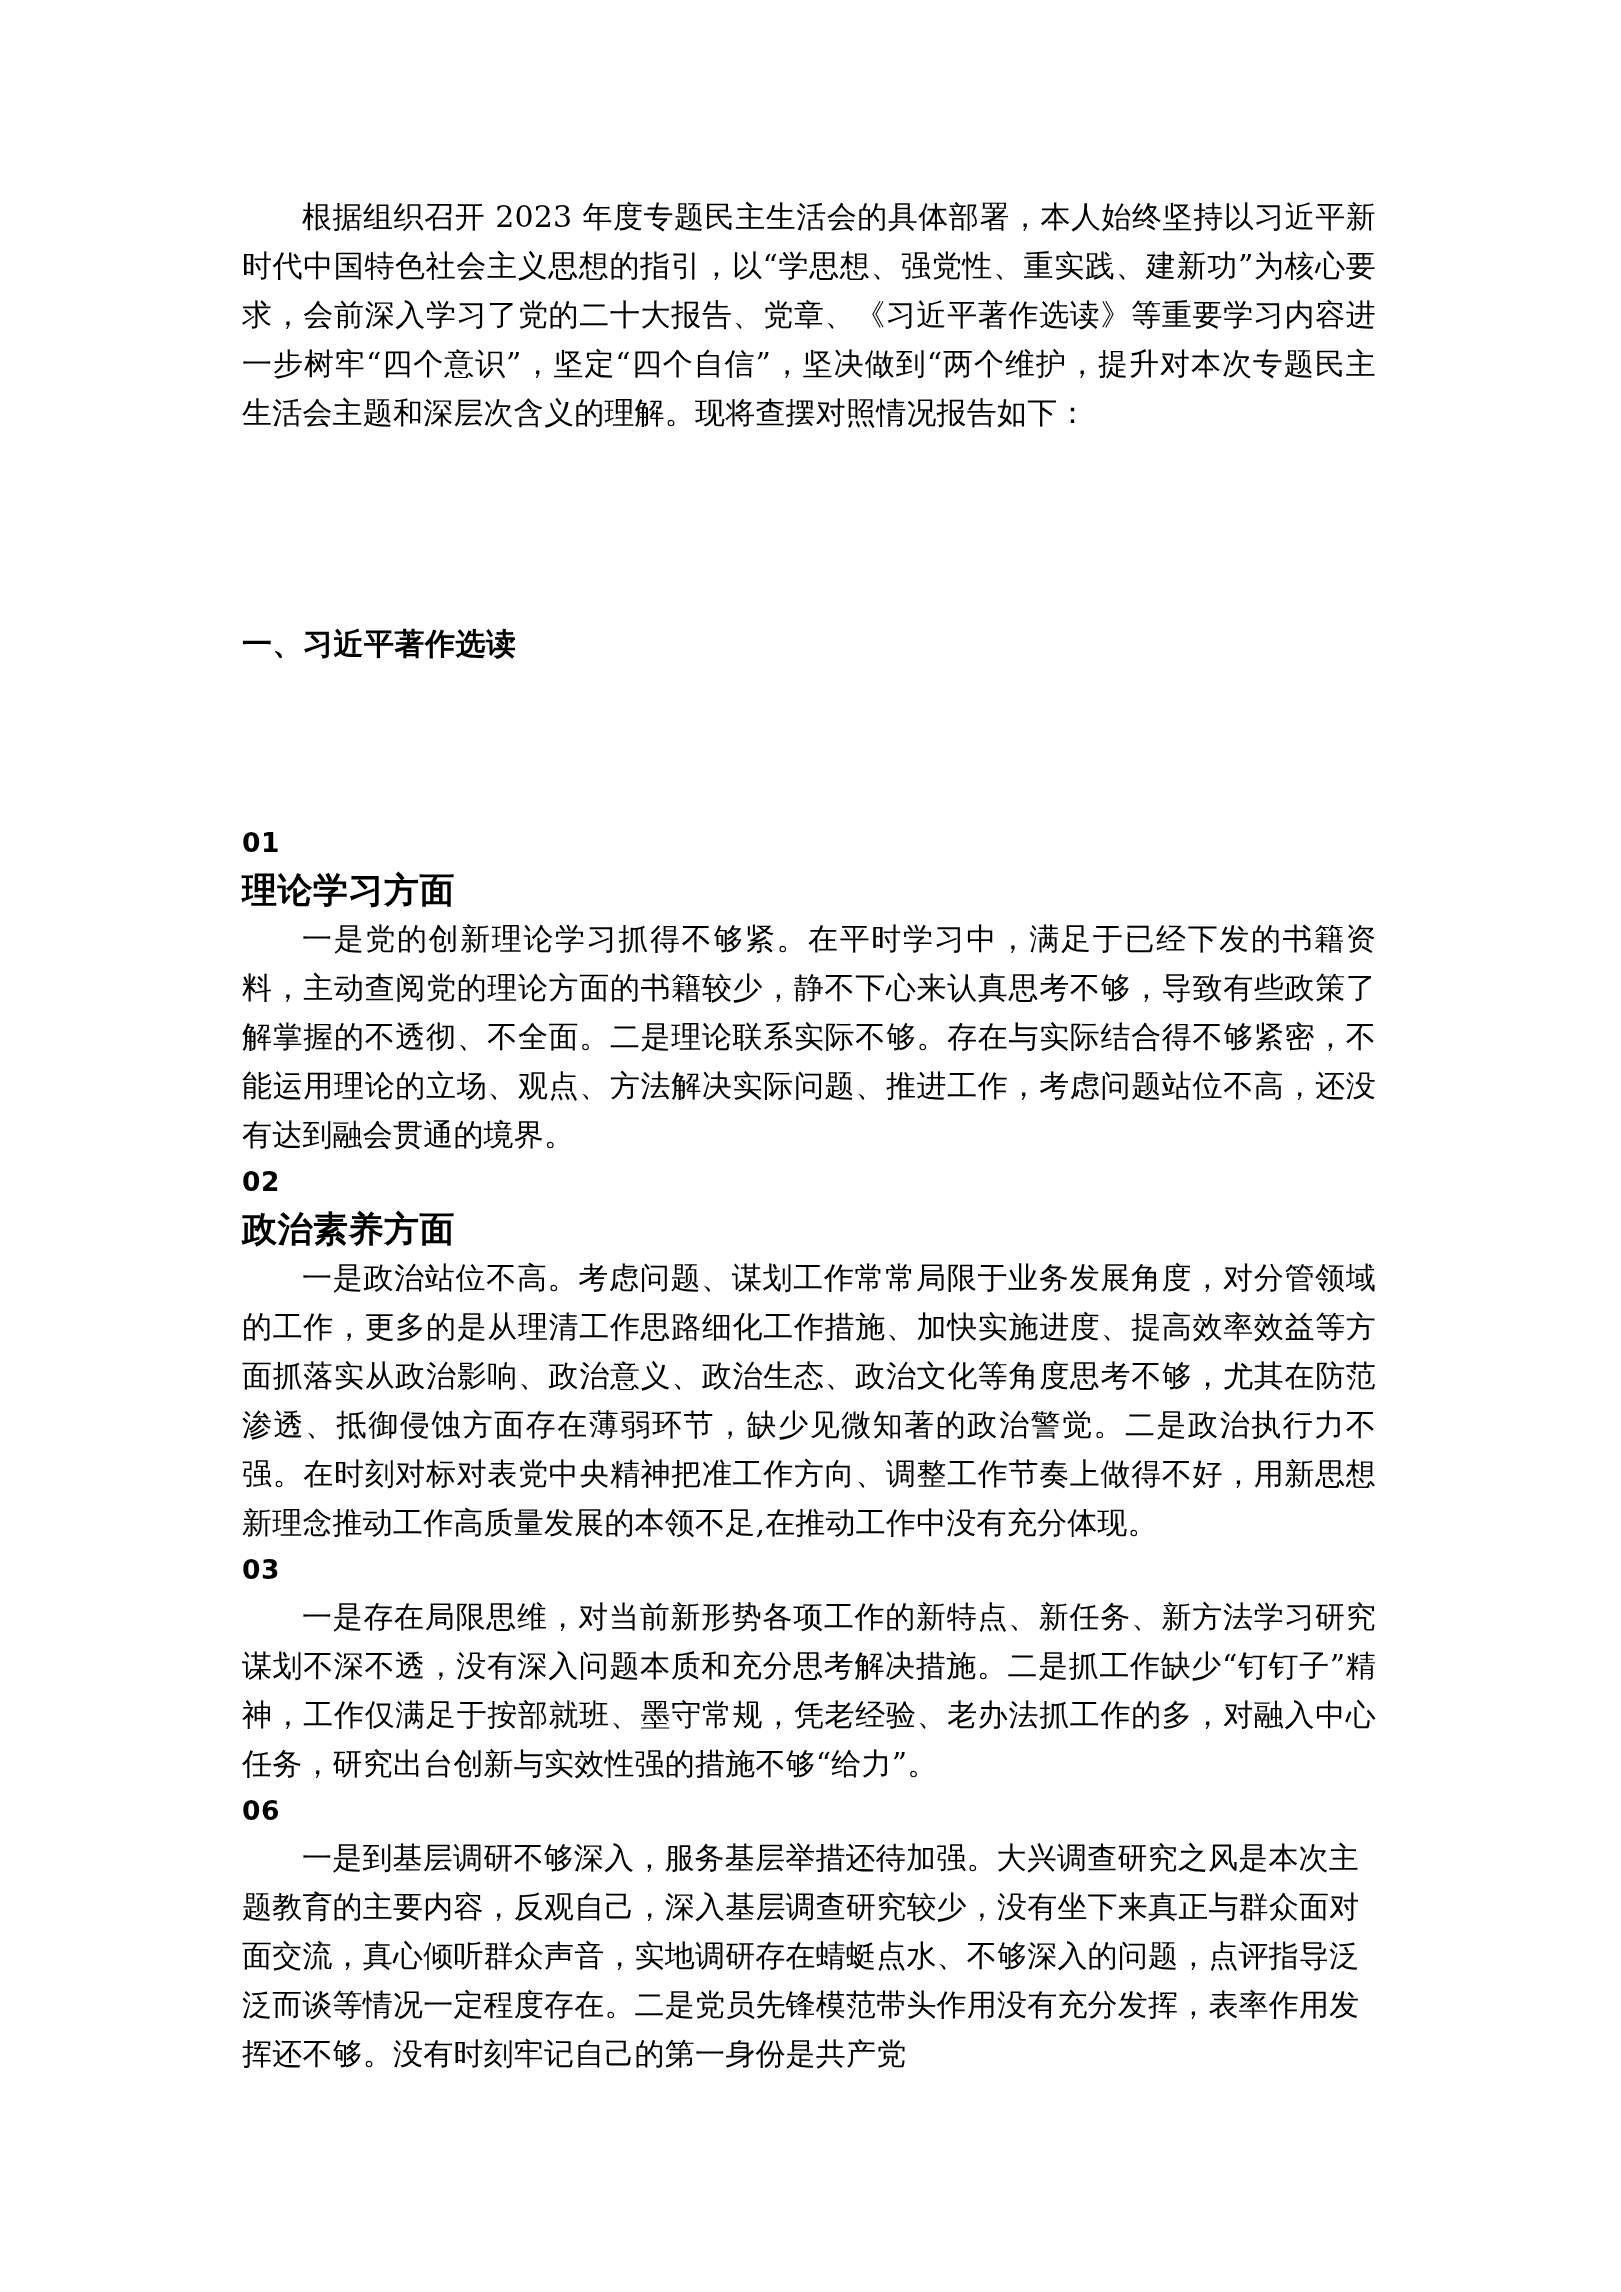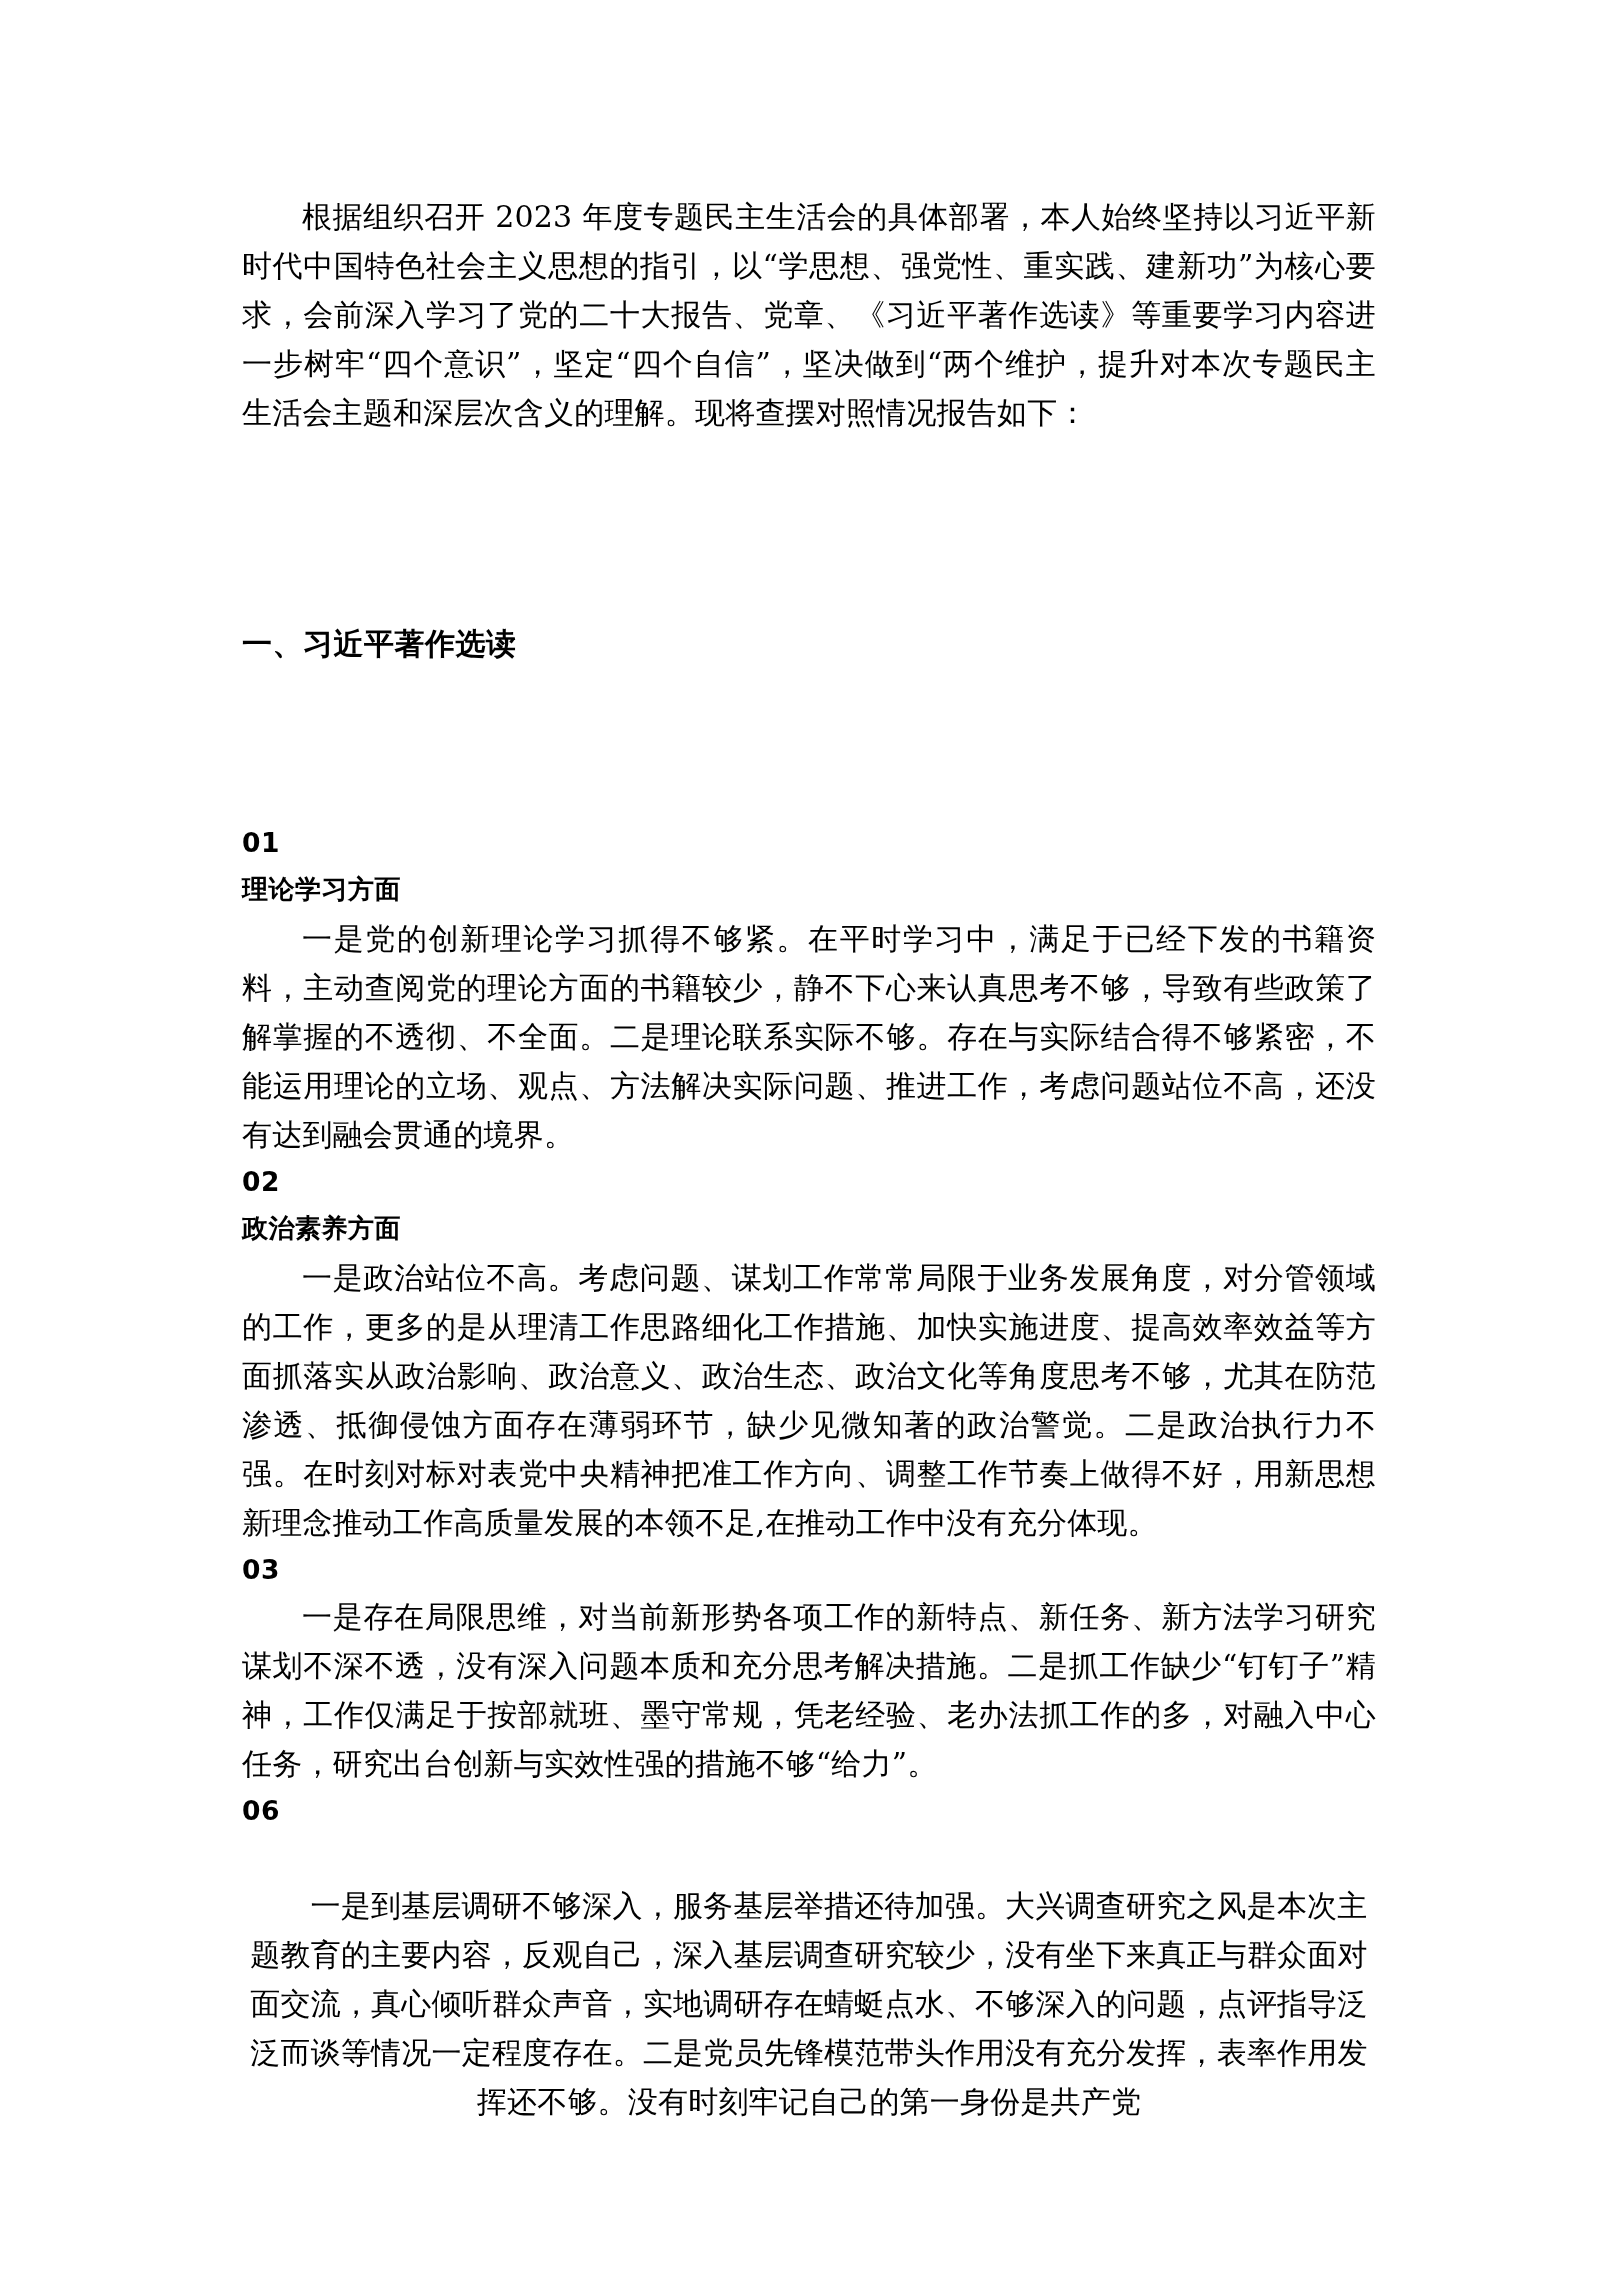--- a/index.html
+++ b/index.html
@@ -29,22 +29,21 @@
     font-size: 30px;
     line-height: 49px;
     text-align: justify;
     text-justify: inter-ideograph;
     text-indent: 2em;
     margin: 0;
     letter-spacing: 0.2px;
     font-weight: 400;
   }
   .para.last-loose {
-    text-align: center;
-    margin-top: 48px;
+    text-align: left;
   }
   
   .gap-intro  { height: 182px; }
   .gap-h1     { height: 152px; }
 
   
   .h1 {
     font-size: 30px;
     line-height: 49px;
     font-weight: bold;
@@ -57,21 +56,21 @@
     font-size: 26.5px;
     line-height: 45px;
     font-weight: bold;
     text-align: left;
     margin: 0;
     font-family: "DejaVu Sans", "Liberation Sans", sans-serif;
     letter-spacing: 0.5px;
   }
   
   .sec-title {
-    font-size: 26px;
+    font-size: 35px;
     line-height: 49px;
     font-weight: bold;
     margin: 0;
     text-indent: 0;
     letter-spacing: 0.5px;
   }
 </style>
 </head>
 <body>
 

